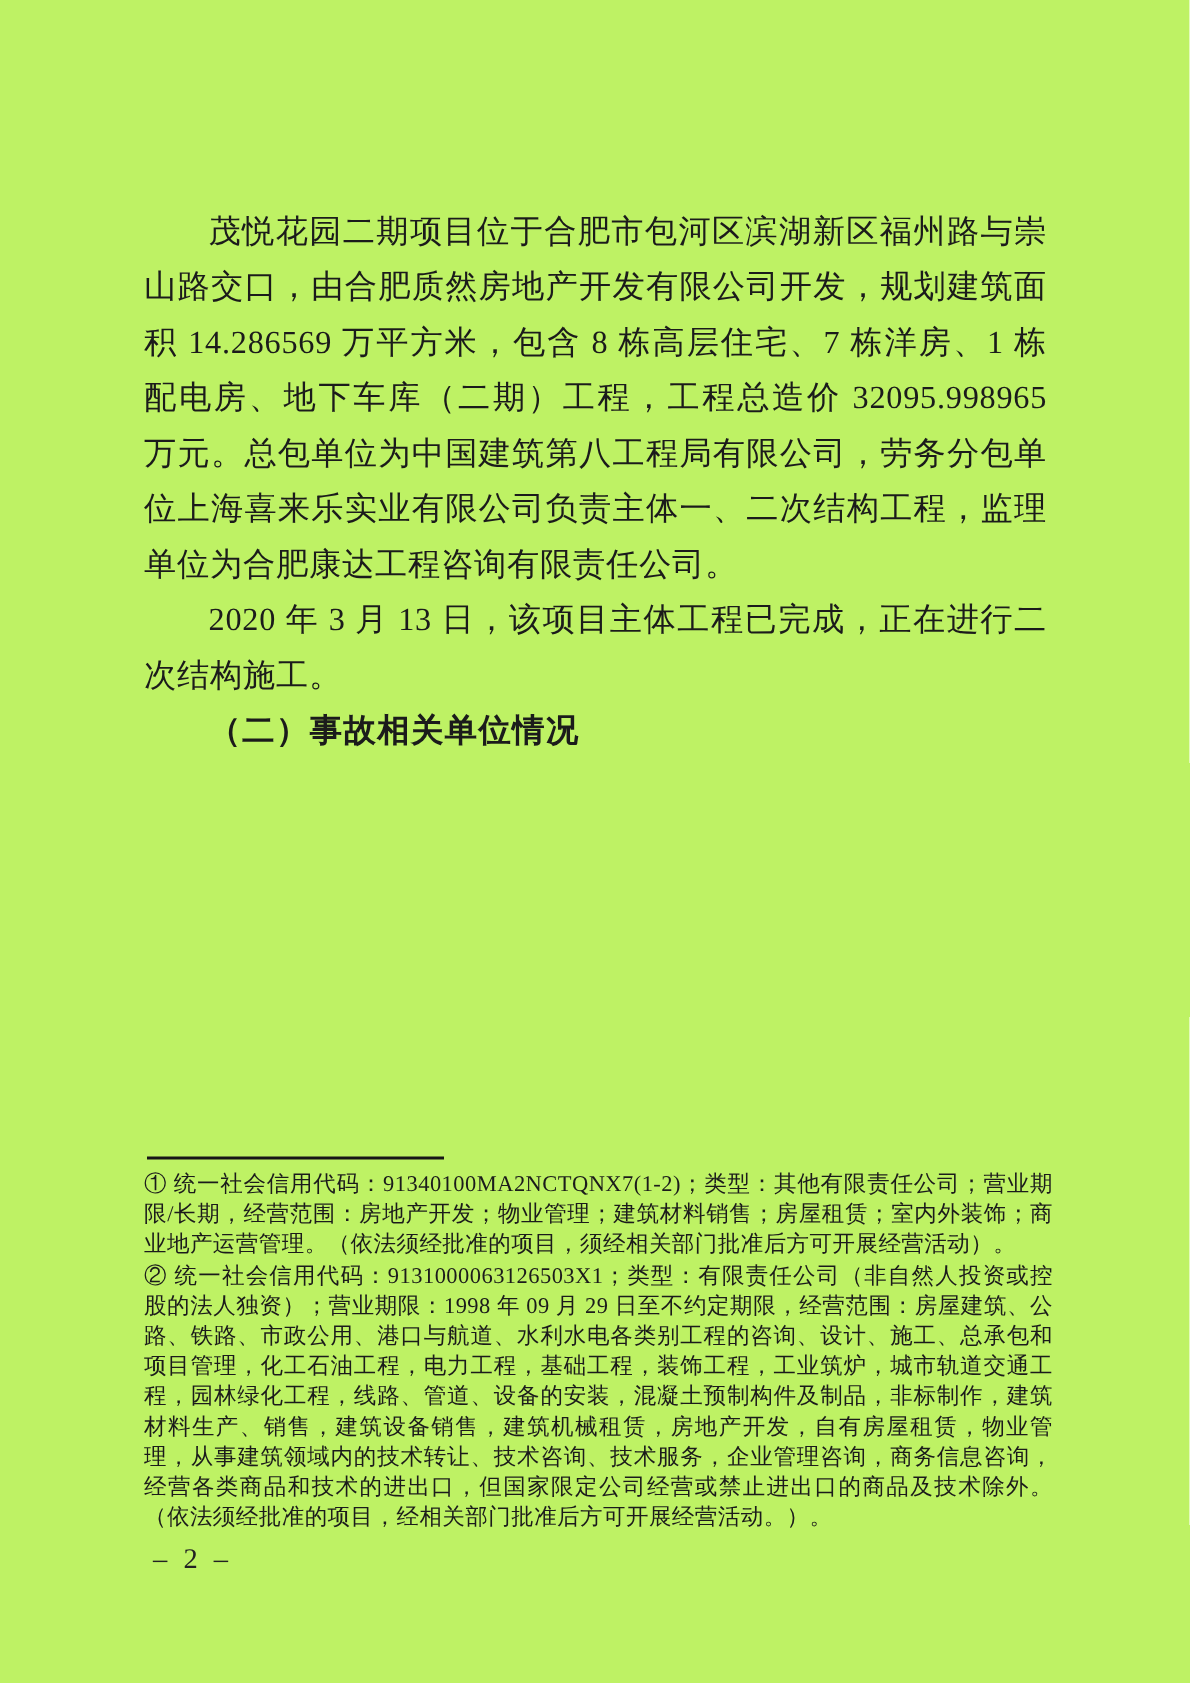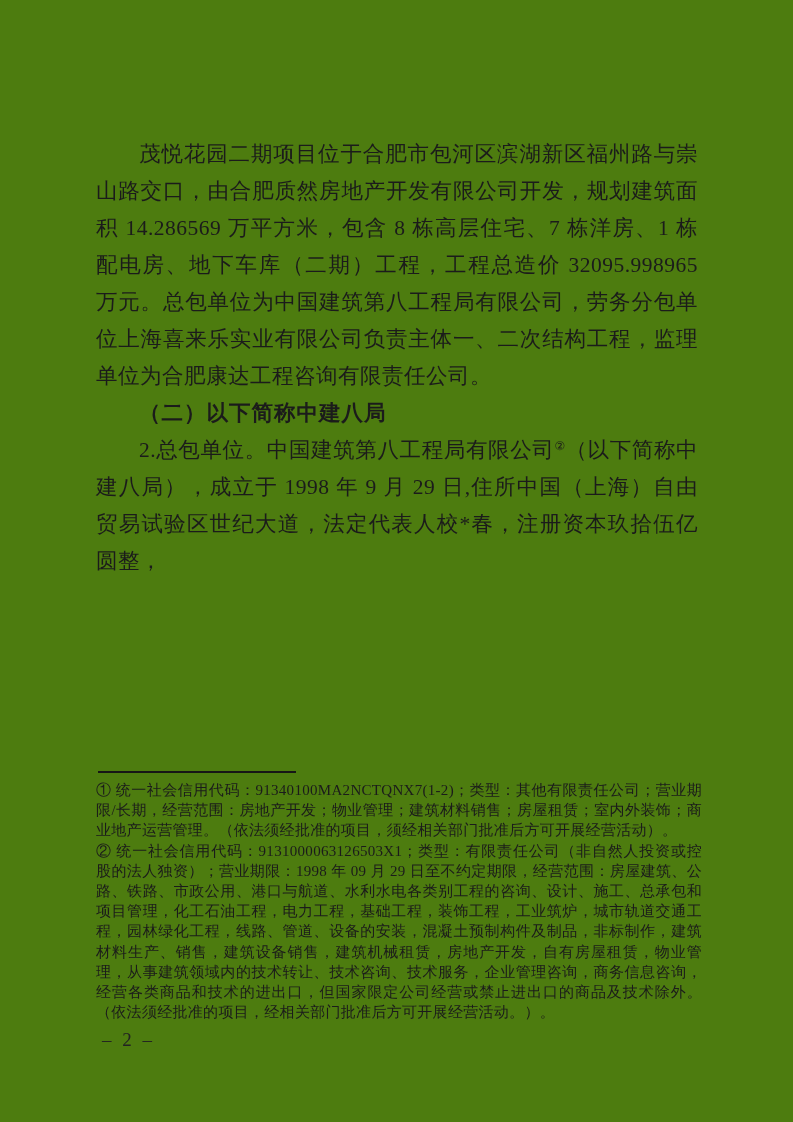--- a/index.html
+++ b/index.html
@@ -4,21 +4,21 @@
 <style>
   * { margin: 0; padding: 0; box-sizing: border-box; }
   html, body {
     background: #ffffff;
     font-family: "Liberation Serif", "DejaVu Serif", serif;
   }
   .page {
     position: relative;
     width: 793px;
     height: 1122px;
-    background: #4d7c0f;
+    background: #bef264;
     overflow: hidden;
     color: #1b1b1b;
   }
   .doc-body {
     position: absolute;
     left: 96px;
     top: 136px;
     width: 602px;
   }
   .para {
@@ -68,22 +68,22 @@
     letter-spacing: 3px;
     color: #222222;
   }
 </style>
 </head>
 <body>
 
 <div class="page">
   <div class="doc-body">
       <p class="para">茂悦花园二期项目位于合肥市包河区滨湖新区福州路与崇山路交口，由合肥质然房地产开发有限公司开发，规划建筑面积 14.286569 万平方米，包含 8 栋高层住宅、7 栋洋房、1 栋配电房、地下车库（二期）工程，工程总造价 32095.998965 万元。总包单位为中国建筑第八工程局有限公司，劳务分包单位上海喜来乐实业有限公司负责主体一、二次结构工程，监理单位为合肥康达工程咨询有限责任公司。</p>
-      <p class="para bold">（二）以下简称中建八局</p>
-      <p class="para">2.总包单位。中国建筑第八工程局有限公司<sup>②</sup>（以下简称中建八局），成立于 1998 年 9 月 29 日,住所中国（上海）自由贸易试验区世纪大道，法定代表人校*春，注册资本玖拾伍亿圆整，</p>
+      <p class="para">2020 年 3 月 13 日，该项目主体工程已完成，正在进行二次结构施工。</p>
+      <p class="para bold">（二）事故相关单位情况</p>
     </div>
   <div class="fn-rule"></div>
   <div class="footnotes">
       <p class="footnote">① 统一社会信用代码：91340100MA2NCTQNX7(1-2)；类型：其他有限责任公司；营业期限/长期，经营范围：房地产开发；物业管理；建筑材料销售；房屋租赁；室内外装饰；商业地产运营管理。（依法须经批准的项目，须经相关部门批准后方可开展经营活动）。</p>
       <p class="footnote">② 统一社会信用代码：9131000063126503X1；类型：有限责任公司（非自然人投资或控股的法人独资）；营业期限：1998 年 09 月 29 日至不约定期限，经营范围：房屋建筑、公路、铁路、市政公用、港口与航道、水利水电各类别工程的咨询、设计、施工、总承包和项目管理，化工石油工程，电力工程，基础工程，装饰工程，工业筑炉，城市轨道交通工程，园林绿化工程，线路、管道、设备的安装，混凝土预制构件及制品，非标制作，建筑材料生产、销售，建筑设备销售，建筑机械租赁，房地产开发，自有房屋租赁，物业管理，从事建筑领域内的技术转让、技术咨询、技术服务，企业管理咨询，商务信息咨询，经营各类商品和技术的进出口，但国家限定公司经营或禁止进出口的商品及技术除外。（依法须经批准的项目，经相关部门批准后方可开展经营活动。）。</p>
     </div>
   <div class="page-number">– 2 –</div>
 </div>
 
 </body></html>

